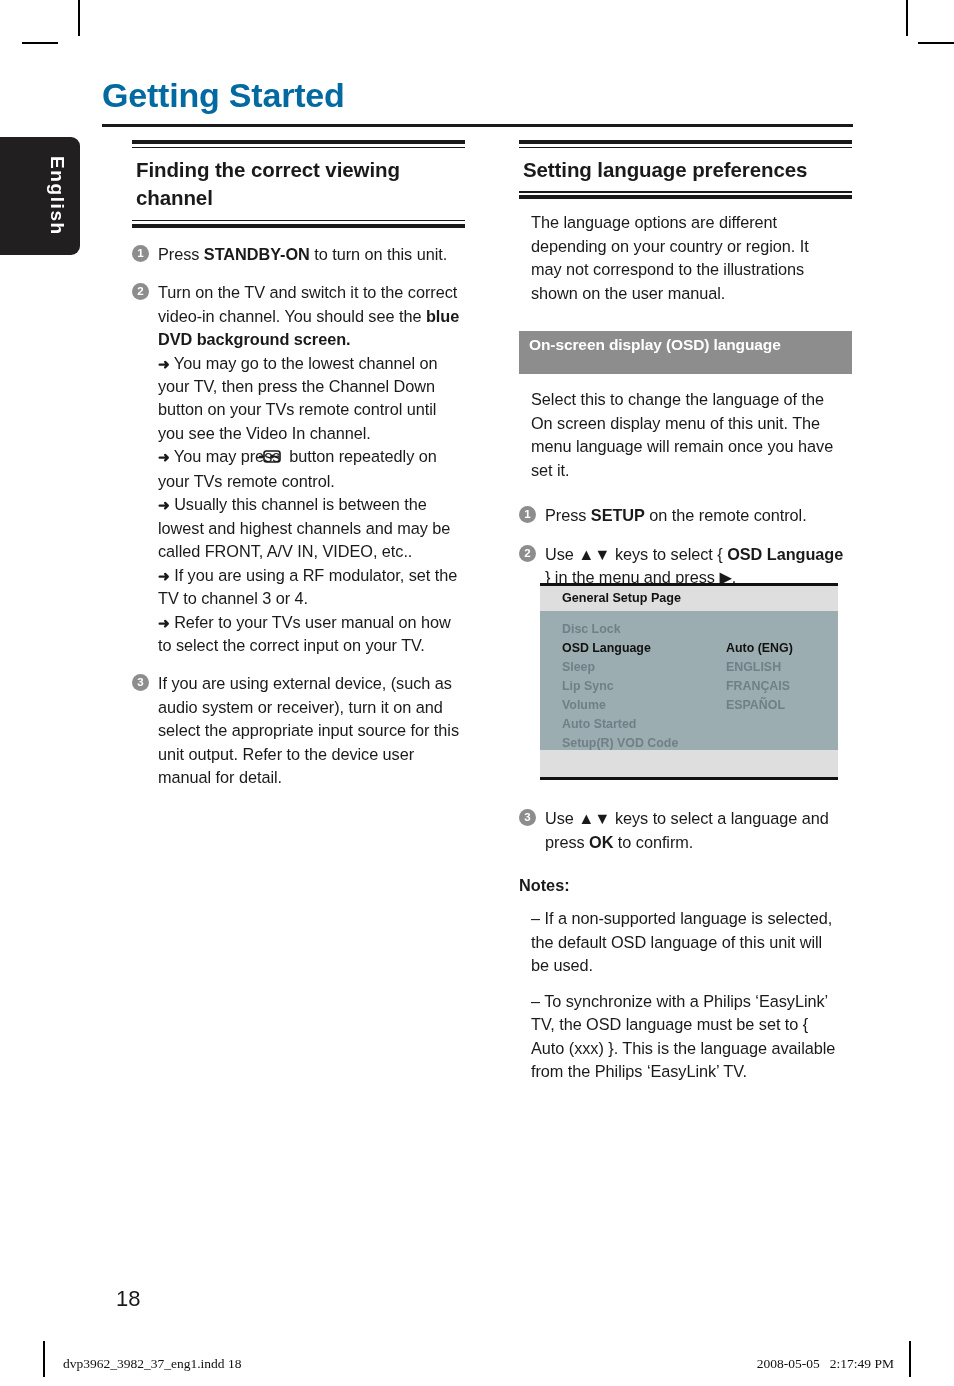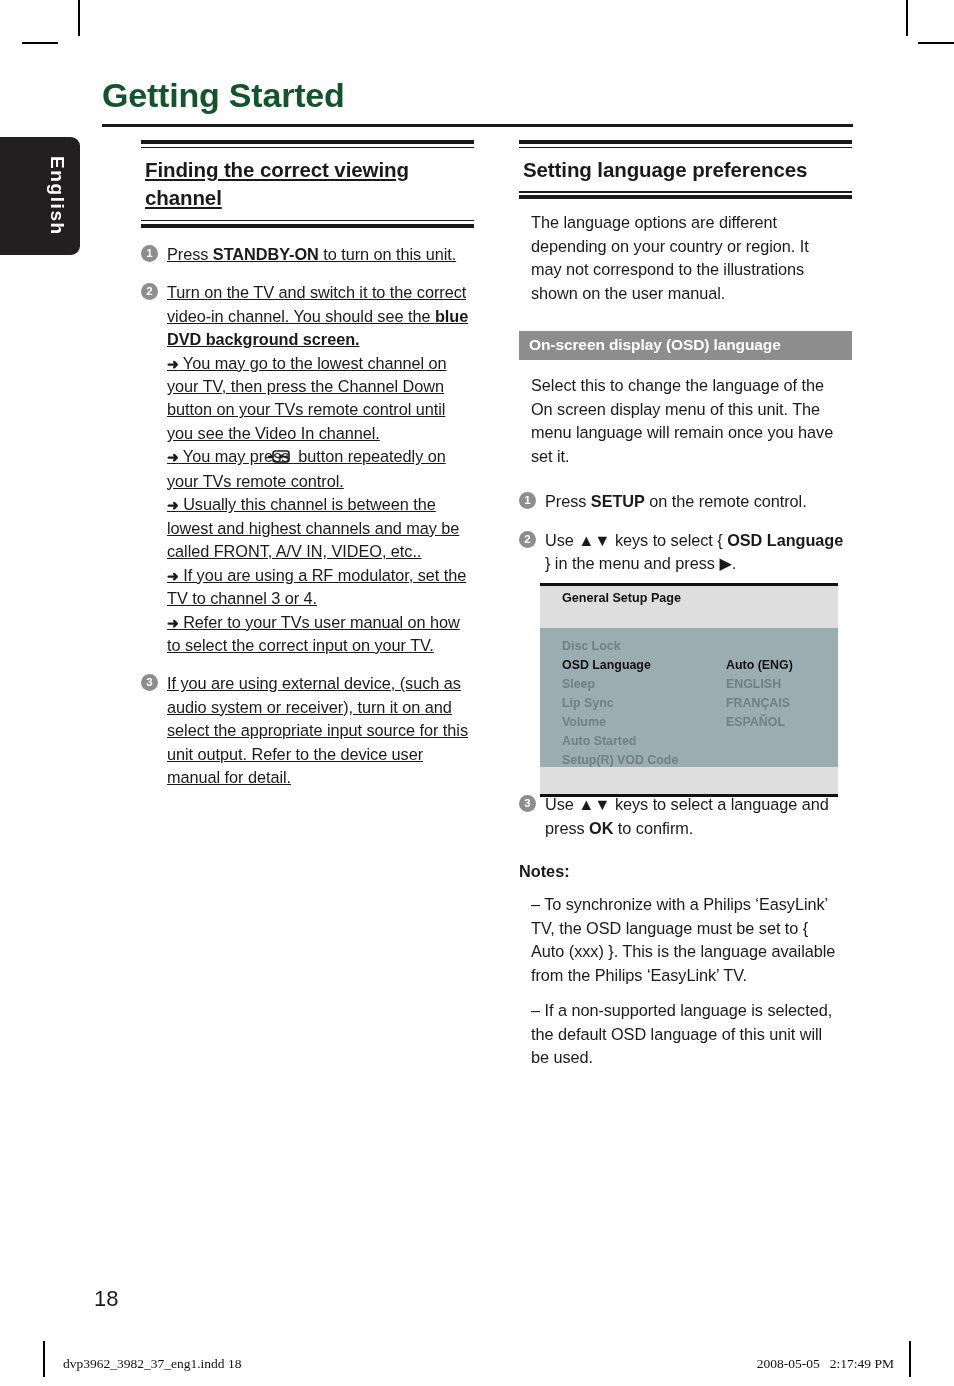--- a/index.html
+++ b/index.html
@@ -51,34 +51,34 @@
   }
 
   
   #page-title {
     position: absolute;
     left: 102px;
     top: 76px;
     font-size: 34px;
     font-weight: bold;
     letter-spacing: -0.2px;
-    color: #14532d;
+    color: #0369a1;
   }
   #title-rule {
     position: absolute;
     left: 102px;
     top: 124px;
     width: 751px;
     height: 2.5px;
     background: #1a1a1a;
   }
 
   
   .col { position: absolute; top: 140px; }
-  #col-left  { left: 141px; width: 333px; text-decoration: underline; }
+  #col-left  { left: 132px; width: 333px; }
   #col-right { left: 519px; width: 333px; }
 
   
   .rule-thick { height: 4px; background: #1a1a1a; }
   .rule-thin  { height: 1.6px; background: #1a1a1a; }
   .rule-gap-a { height: 2.5px; }
   .rule-gap-b { height: 2.5px; }
 
   h2.sec {
     margin: 0;
@@ -131,37 +131,37 @@
 
   .arrow { font-weight: bold; font-size: 14px; }
 
   
   .grey-bar {
     margin-top: 26px;
     background: #8d8d8d;
     color: #ffffff;
     font-size: 15.5px;
     font-weight: bold;
-    padding: 5px 0 6px 10px;
+    padding: 5px 0 20px 10px;
     letter-spacing: -0.1px;
   }
 
   
   #osd-figure {
     position: absolute;
     left: 540px;
     top: 583px;
     width: 298px;
     height: 197px;
     background: #ffffff;
   }
   #osd-topline { height: 3px; background: #111; }
   #osd-header {
     background: #dedede;
-    height: 42px;
+    height: 25px;
     line-height: 25px;
     padding-left: 22px;
     font-size: 12.6px;
     font-weight: bold;
     color: #111;
     box-sizing: border-box;
   }
   #osd-body {
     background: #9cadb2;
     height: 139px;
@@ -190,21 +190,21 @@
   
   .notes-title {
     margin-top: 22px;
     font-size: 16.3px;
     font-weight: bold;
   }
 
   
   #pagenum {
     position: absolute;
-    left: 94px;
+    left: 116px;
     top: 1286px;
     font-size: 22px;
     color: #1a1a1a;
   }
   #footer-rule-left {
     position: absolute;
     left: 43px;
     top: 1341px;
     width: 1.5px;
     height: 36px;
@@ -310,22 +310,22 @@
     </div>
 
     <div style="height:218px;"></div>
 
     <div class="step hang" style="margin-top:0;">
       <span class="num">3</span>
       <span class="txt">Use ▲▼ keys to select a language and press <b>OK</b> to confirm.</span>
     </div>
 
     <div class="notes-title">Notes:</div>
+    <p class="body">–  If a non-supported language is selected, the default OSD language of this unit will be used.</p>
     <p class="body">–  To synchronize with a Philips ‘EasyLink’ TV, the OSD language must be set to { Auto (xxx) }. This is the language available from the Philips ‘EasyLink’ TV.</p>
-    <p class="body">–  If a non-supported language is selected, the default OSD language of this unit will be used.</p>
   </div>
 
   <div id="osd-figure">
     <div id="osd-topline"></div>
     <div id="osd-header">General Setup Page</div>
     <div id="osd-body">
         <div class="osd-row"><span>Disc Lock</span></div>
         <div class="osd-row sel"><span>OSD Language</span><span class="val sel">Auto (ENG)</span></div>
         <div class="osd-row"><span>Sleep</span><span class="val">ENGLISH</span></div>
         <div class="osd-row"><span>Lip Sync</span><span class="val">FRANÇAIS</span></div>

